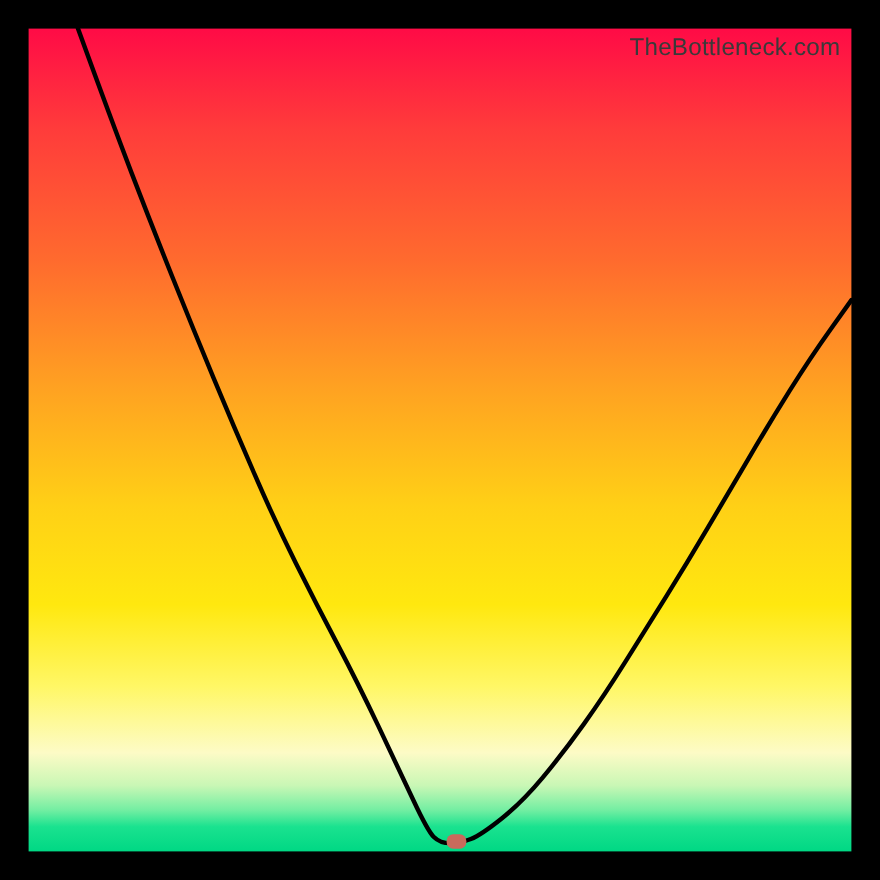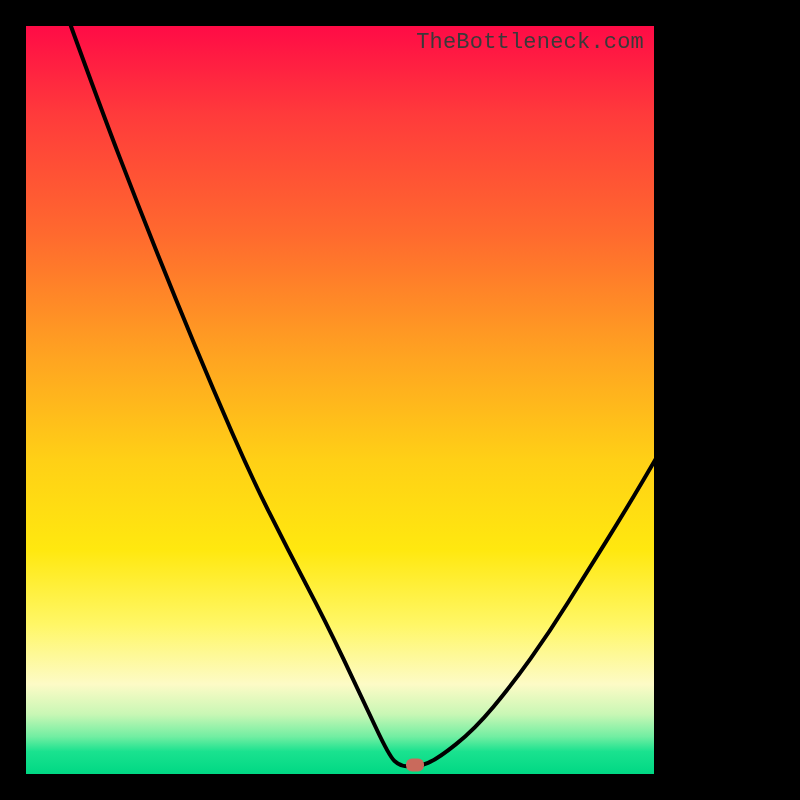--- a/index.html
+++ b/index.html
@@ -14,37 +14,36 @@
   .frame {
     position: relative;
     width: 800px;
     height: 800px;
     background: #000;
   }
   .plot-area {
     position: absolute;
     left: 26px;
     top: 26px;
-    width: 628px;
+    width: 748px;
     height: 748px;
     background: linear-gradient(to bottom,
       #ff0b46 0%,
       #ff3b3b 12%,
       #ff6a2e 28%,
       #ffa321 44%,
       #ffd016 58%,
       #ffe80f 70%,
       #fff766 80%,
       #fdfbc6 88%,
       #c9f7b5 92%,
       #72eea2 95%,
       #1ae28f 97%,
       #00d884 100%
     );
-    font-family: Liberation Mono, monospace;
   }
   .watermark {
     position: absolute;
     top: 4px;
     right: 10px;
     color: #3a3a3a;
     font-size: 22px;
     font-weight: 500;
     letter-spacing: 0.2px;
     user-select: none;

